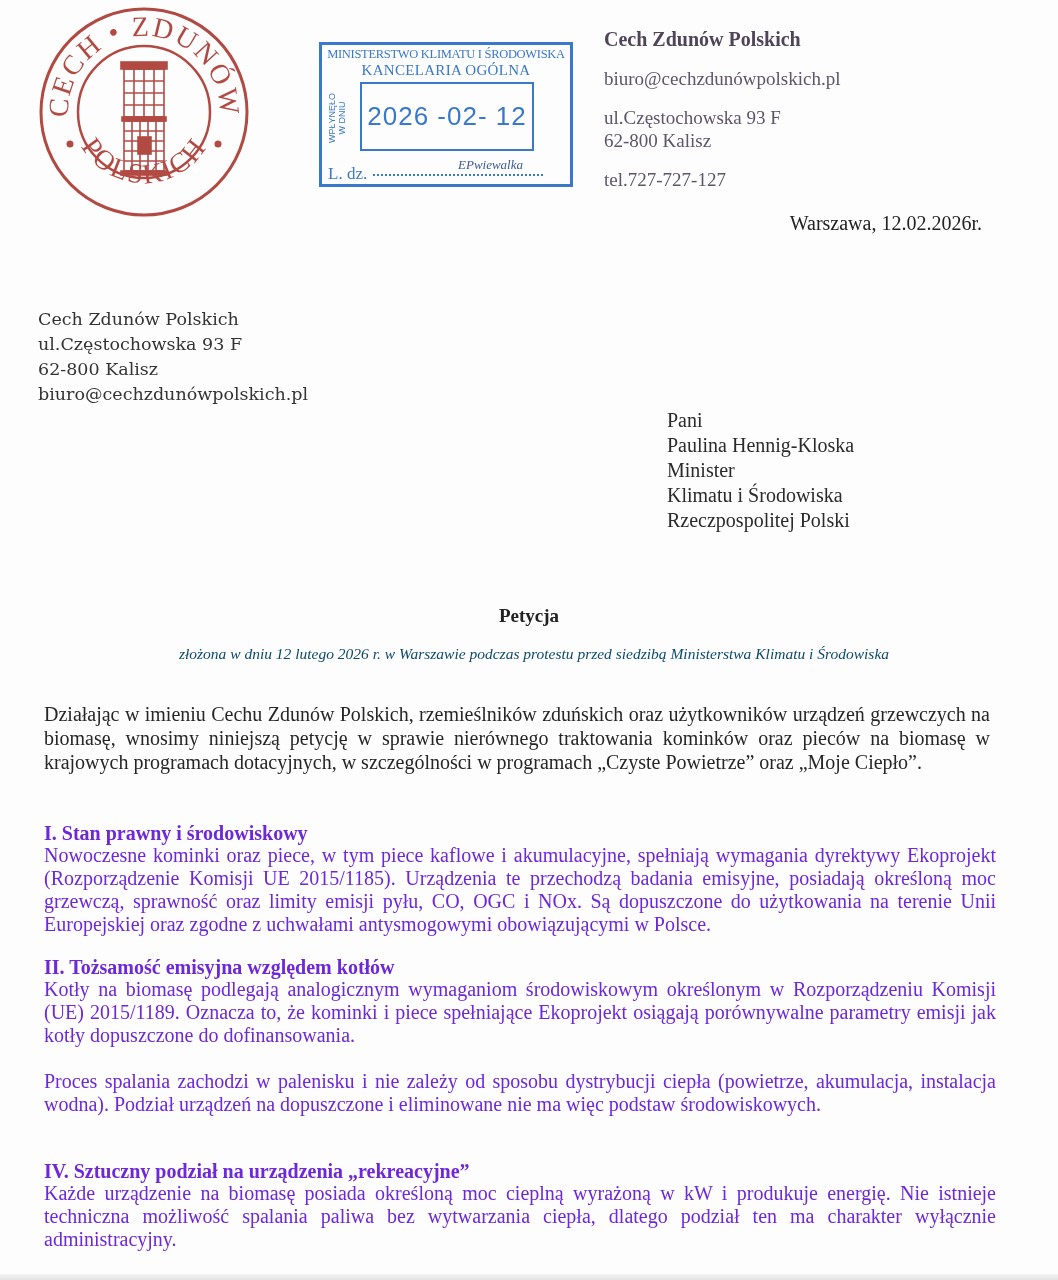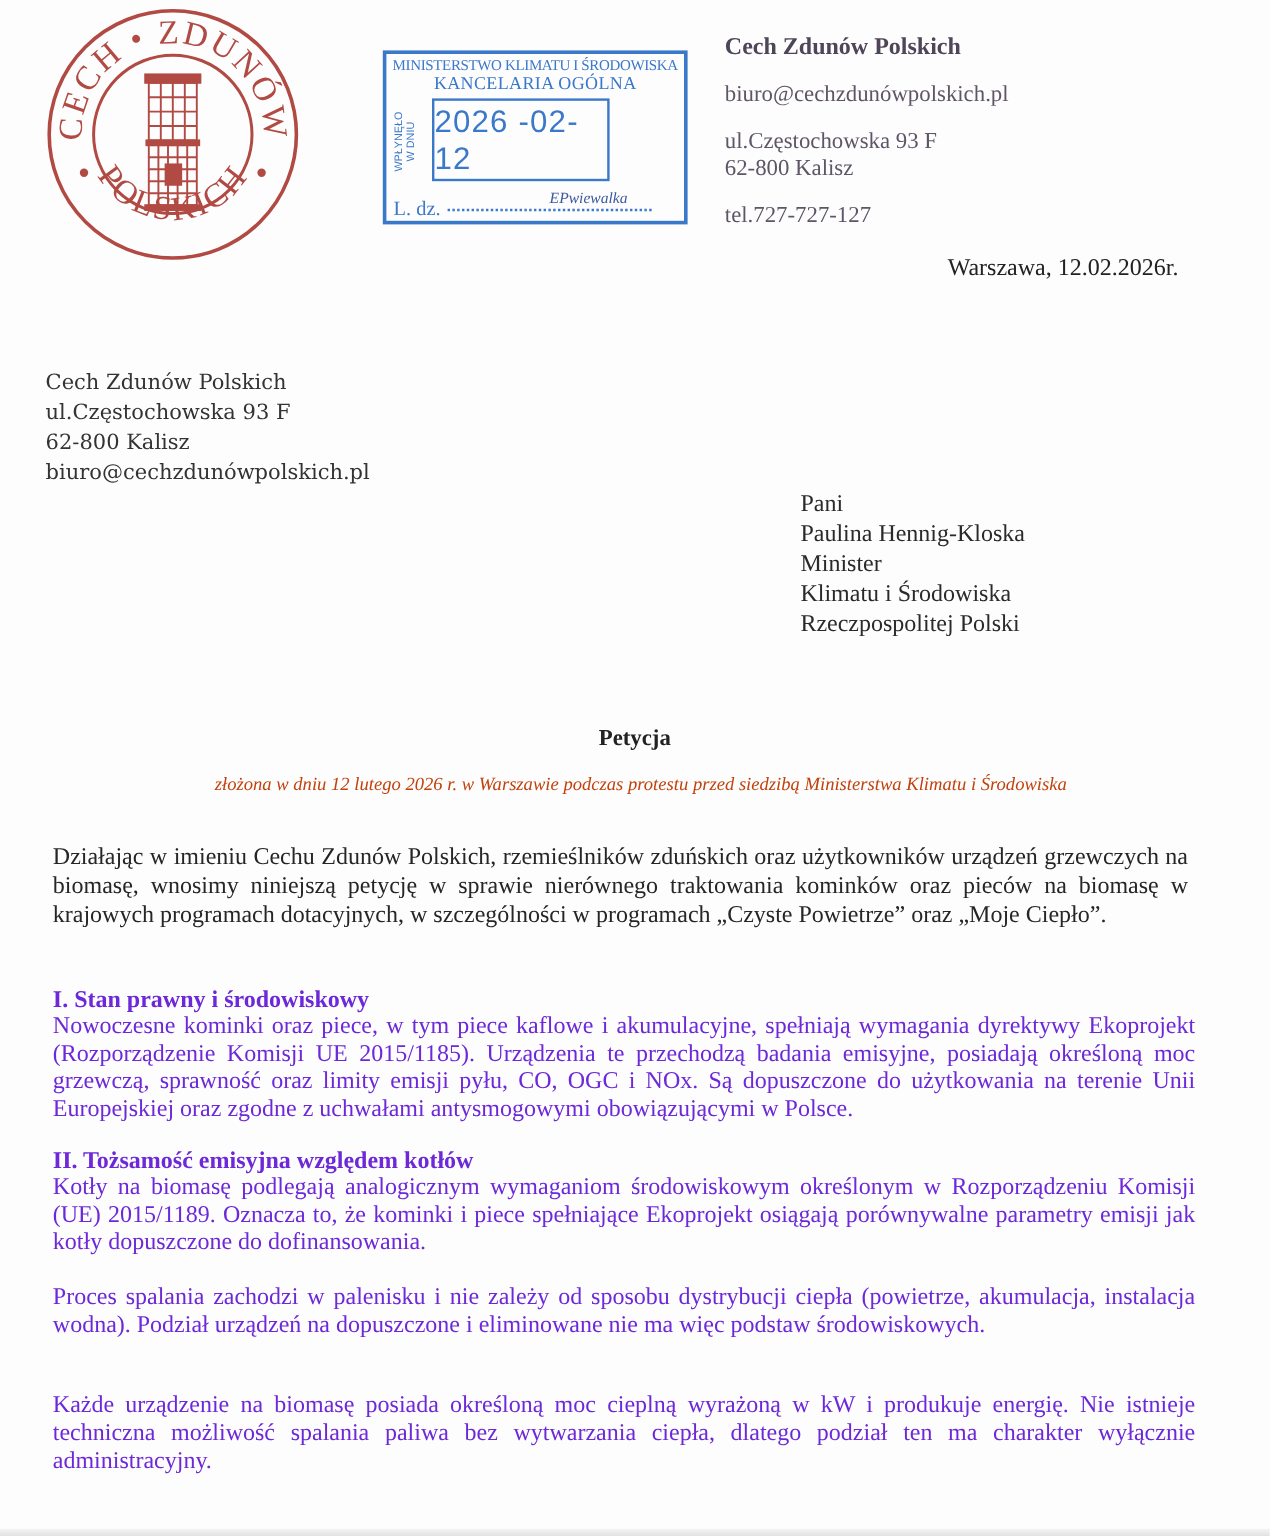--- a/index.html
+++ b/index.html
@@ -17,39 +17,39 @@
 
   
   .stamp {
     position: absolute; left: 319px; top: 42px; width: 254px; height: 145px;
     border: 3px solid #3a78c9; box-sizing: border-box; color: #3a78c9;
     font-family: "Liberation Serif", serif;
   }
   .stamp-line1 { position: absolute; left: 2px; right: 2px; top: 2px; font-size: 12.5px; text-align: center; letter-spacing: -0.3px; white-space: nowrap; }
   .stamp-line2 { position: absolute; left: 0; right: 0; top: 17px; font-size: 15px; text-align: center; letter-spacing: 0.3px; }
   .stamp-side { position: absolute; left: 5px; top: 108px; transform: rotate(-90deg); transform-origin: 0 0; font-family: "Liberation Sans", sans-serif; font-size: 9px; line-height: 10px; text-align: center; width: 70px; }
-  .stamp-box { position: absolute; left: 38px; top: 37px; width: 148px; height: 69px; border: 2.5px solid #3a78c9; box-sizing: border-box; display: flex; align-items: center; justify-content: center; }
+  .stamp-box { position: absolute; left: 38px; top: 37px; width: 174px; height: 69px; border: 2.5px solid #3a78c9; box-sizing: border-box; display: flex; align-items: center; justify-content: center; }
   .stamp-date { font-family: "Liberation Sans", sans-serif; font-size: 26px; color: #3a78c9; letter-spacing: 1px; }
   .stamp-ldz { position: absolute; left: 6px; top: 118px; font-size: 17px; white-space: nowrap; }
   .stamp-dots { display: inline-block; width: 170px; border-bottom: 2px dotted #3a78c9; margin-left: 6px; position: relative; top: -3px; height: 14px; }
   .stamp-sig { position: absolute; left: 136px; top: 112px; font-family: "Liberation Serif", serif; font-style: italic; font-size: 13px; color: #3a5a99; }
 
   
   .hdr { position: absolute; left: 604px; top: 28px; color: #5e5566; font-size: 19px; line-height: 23px; }
   .hdr .name { font-weight: bold; color: #4f4558; font-size: 20px; }
   .date-line { position: absolute; right: 76px; top: 212px; font-size: 20px; color: #222; margin-left: 28px; }
 
   
   .sender { position: absolute; left: 38px; top: 307px; font-size: 19px; line-height: 25px; color: #333; font-family: "DejaVu Serif", serif; font-size: 17.5px; }
 
   
   .recipient { position: absolute; left: 667px; top: 408px; font-size: 20px; line-height: 25px; color: #2a2a2a; }
 
   .title { position: absolute; left: 0; right: 0; top: 605px; text-align: center; font-weight: bold; font-size: 19px; color: #222; }
-  .subtitle { position: absolute; left: 100px; right: 90px; top: 645px; text-align: center; font-style: italic; font-size: 15.5px; color: #c2410c; white-space: nowrap; }
+  .subtitle { position: absolute; left: 100px; right: 90px; top: 645px; text-align: center; font-style: italic; font-size: 15.5px; color: #0c4a6e; white-space: nowrap; }
 
   .body { position: absolute; left: 44px; width: 946px; font-size: 20px; line-height: 24px; color: #262626; text-align: justify; }
   .body p { margin: 0; }
   .intro { top: 702px; }
   .sec { position: absolute; left: 44px; width: 952px; font-size: 20px; line-height: 23px; color: #6d28d9; text-align: justify; }
   .sec h3 { margin: 0; font-size: 20px; font-weight: bold; line-height: 22px; }
   .sec p { margin: 0; }
   .s1 { top: 822px; }
   .s2 { top: 956px; }
   .s3 { top: 1070px; }
@@ -156,17 +156,18 @@
     <p>Nowoczesne kominki oraz piece, w tym piece kaflowe i akumulacyjne, spełniają wymagania dyrektywy Ekoprojekt (Rozporządzenie Komisji UE 2015/1185). Urządzenia te przechodzą badania emisyjne, posiadają określoną moc grzewczą, sprawność oraz limity emisji pyłu, CO, OGC i NOx. Są dopuszczone do użytkowania na terenie Unii Europejskiej oraz zgodne z uchwałami antysmogowymi obowiązującymi w Polsce.</p>
   </div>
   <div class="sec s2">
     <h3>II. Tożsamość emisyjna względem kotłów</h3>
     <p>Kotły na biomasę podlegają analogicznym wymaganiom środowiskowym określonym w Rozporządzeniu Komisji (UE) 2015/1189. Oznacza to, że kominki i piece spełniające Ekoprojekt osiągają porównywalne parametry emisji jak kotły dopuszczone do dofinansowania.</p>
   </div>
   <div class="sec s3">
     <p>Proces spalania zachodzi w palenisku i nie zależy od sposobu dystrybucji ciepła (powietrze, akumulacja, instalacja wodna). Podział urządzeń na dopuszczone i eliminowane nie ma więc podstaw środowiskowych.</p>
   </div>
   <div class="sec s4">
+    <h3>IV. Sztuczny podział na urządzenia „rekreacyjne”</h3>
     <p>Każde urządzenie na biomasę posiada określoną moc cieplną wyrażoną w kW i produkuje energię. Nie istnieje techniczna możliwość spalania paliwa bez wytwarzania ciepła, dlatego podział ten ma charakter wyłącznie administracyjny.</p>
   </div>
 
   <div class="edge"></div>
 </div>
 
 </body></html>

